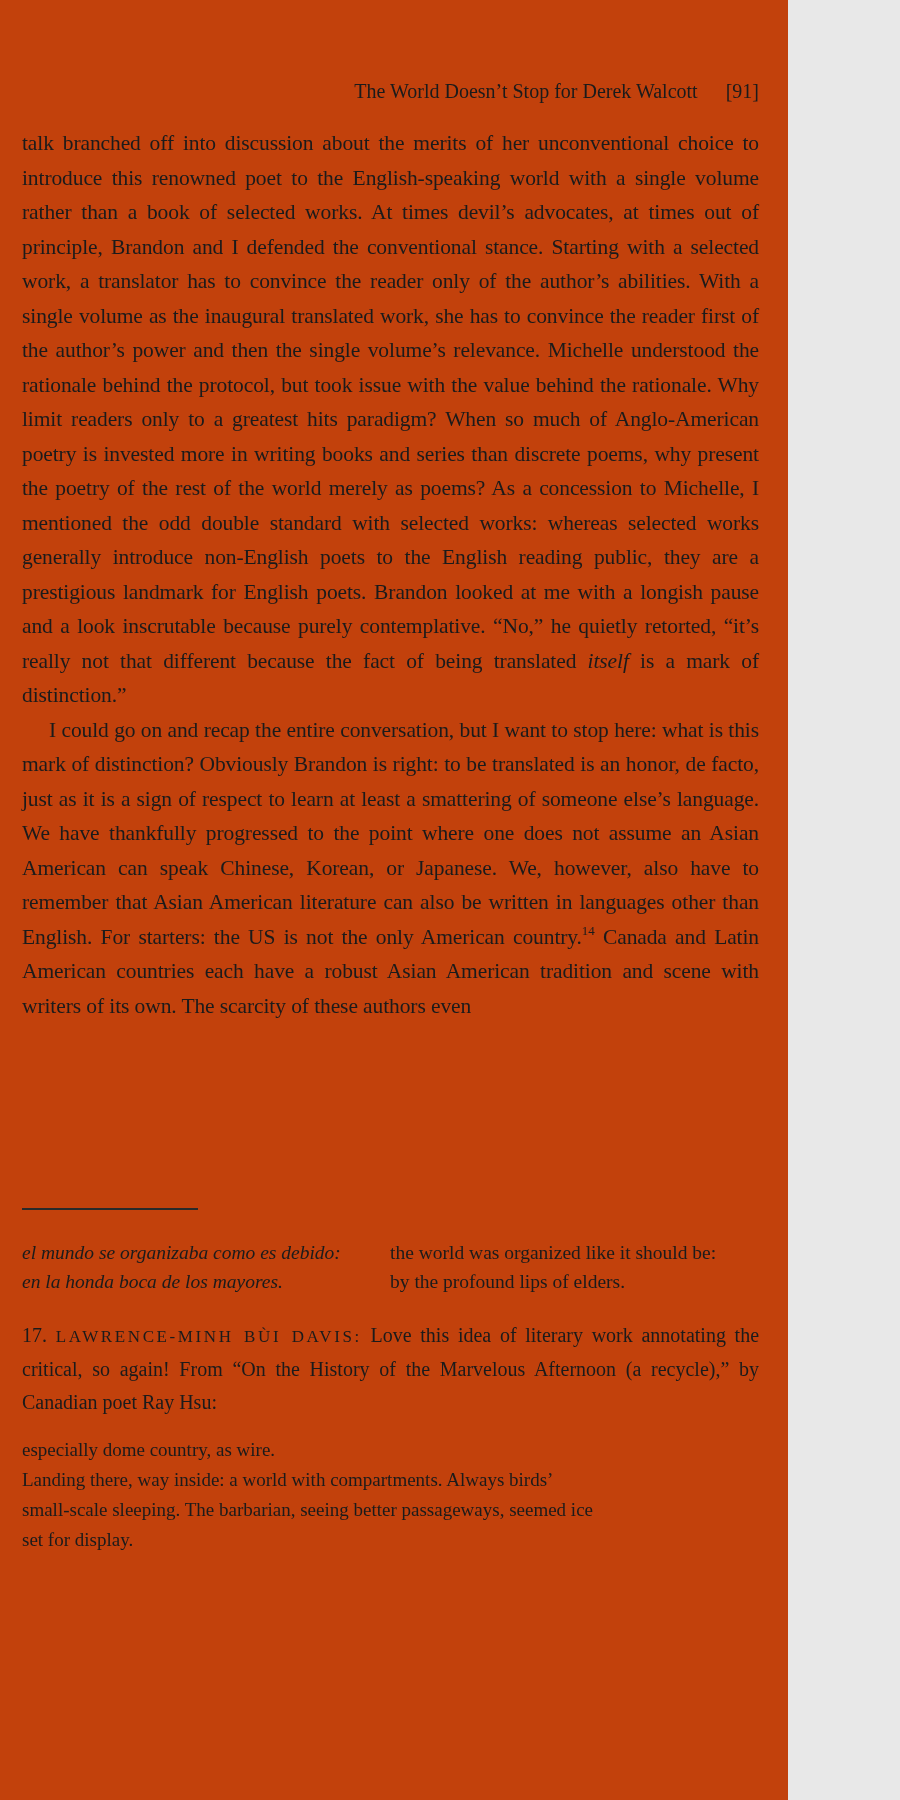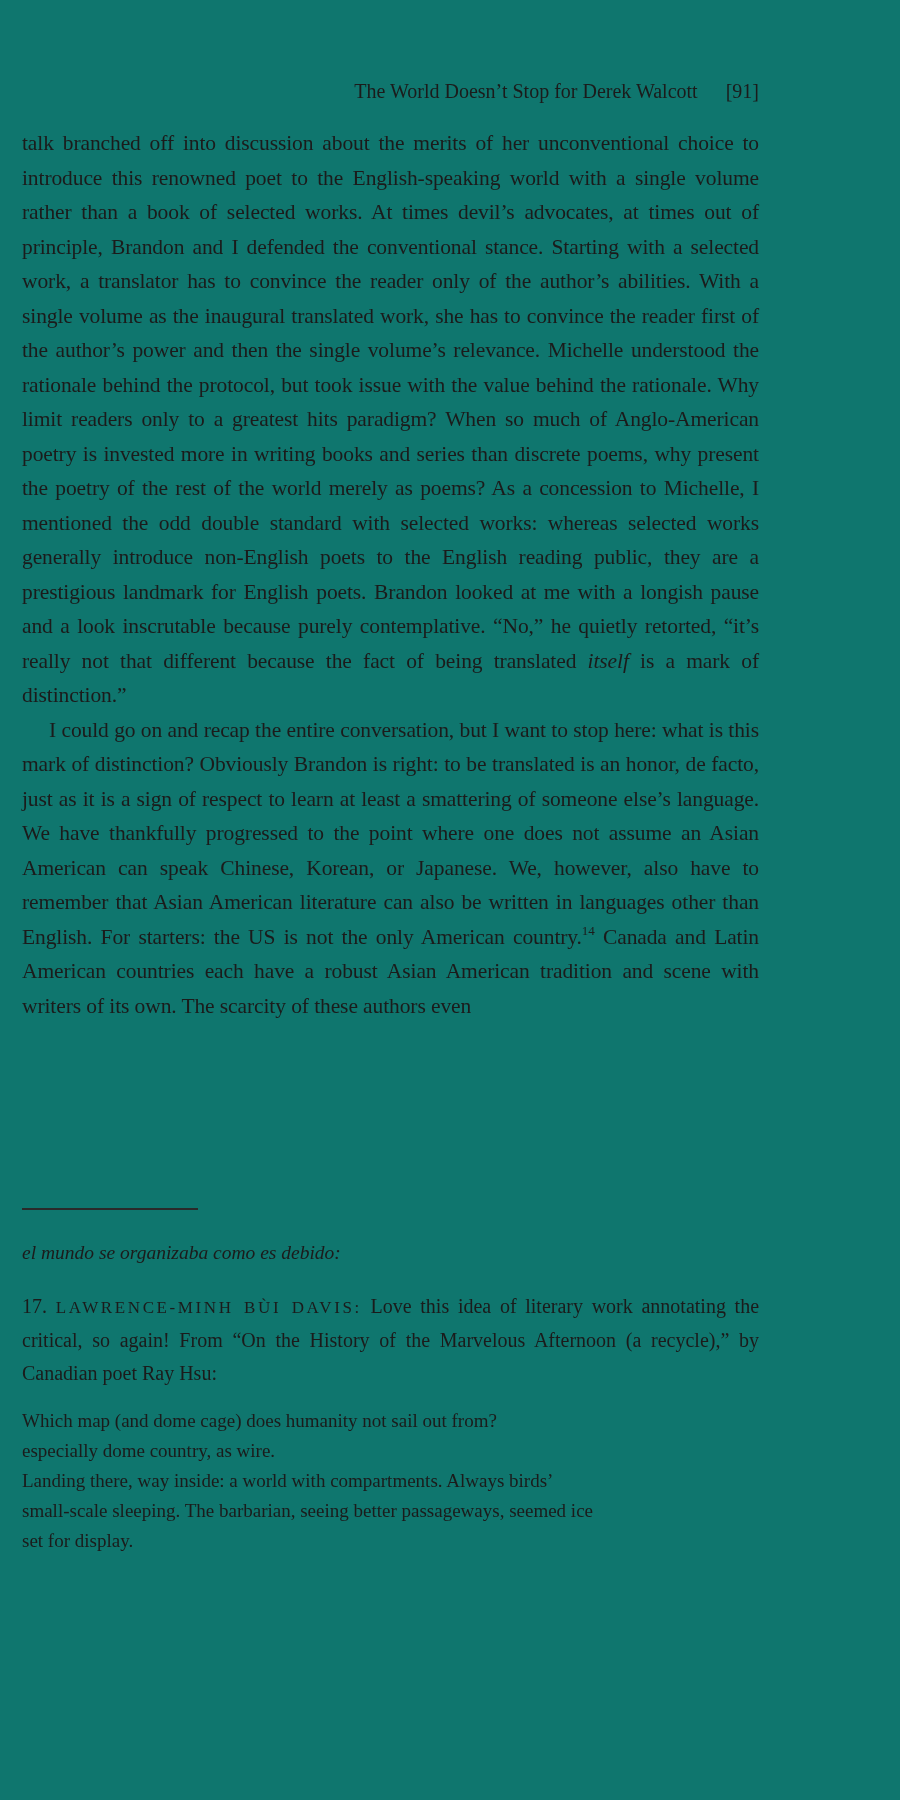--- a/index.html
+++ b/index.html
@@ -3,22 +3,22 @@
 <meta charset="utf-8">
 <style>
   html, body { margin: 0; padding: 0; }
   body {
     width: 900px; height: 1800px;
     background: #e8e8e8;
     font-family: "Liberation Serif", "DejaVu Serif", serif;
   }
   .page {
     position: relative;
-    width: 900px; height: 1800px;
-    background: #0f766e;
+    width: 788px; height: 1800px;
+    background: #c2410c;
     color: #1b1b1b;
     overflow: hidden;
   }
   .running-head {
     position: absolute;
     top: 79px; left: 22px; width: 737px;
     text-align: right;
     font-size: 20px;
     line-height: 24px;
     white-space: nowrap;
@@ -97,29 +97,33 @@
     <p class="para indent"><span>I could go on and recap the entire conversation, but I want to stop here: what is this mark of distinction? Obviously Brandon is right: to be translated is an honor, de facto, just as it is a sign of respect to learn at least a smattering of someone else’s language. We have thankfully progressed to the point where one does not assume an Asian American can speak Chinese, Korean, or Japanese. We, however, also have to remember that Asian American literature can also be written in languages other than English. For starters: the US is not the only American country.</span><sup class="noteref">14</sup><span> Canada and Latin American countries each have a robust Asian American tradition and scene with writers of its own. The scarcity of these authors even</span></p>
   </div>
 
   <div class="footnote-area">
 
     <div class="fn-rule"></div>
 
     <div class="quote-block">
       <div class="quote-col spanish">
         <div class="quote-line">el mundo se organizaba como es debido:</div>
+        <div class="quote-line">en la honda boca de los mayores.</div>
+      </div>
+      <div class="quote-col english">
+        <div class="quote-line">the world was organized like it should be:</div>
+        <div class="quote-line">by the profound lips of elders.</div>
       </div>
     </div>
 
     <p class="fn14"><span class="fn-num">17.</span>
       <span class="fn-name">LAWRENCE-MINH BÙI DAVIS:</span>
       <span class="fn-text">Love this idea of literary work annotating the critical, so again! From “On the History of the Marvelous Afternoon (a recycle),” by Canadian poet Ray Hsu:</span></p>
 
     <div class="poem">
-      <div class="poem-line">Which map (and dome cage) does humanity not sail out from?</div>
       <div class="poem-line">especially dome country, as wire.</div>
       <div class="poem-line">Landing there, way inside: a world with compartments. Always birds’</div>
       <div class="poem-line">small-scale sleeping. The barbarian, seeing better passageways, seemed ice</div>
       <div class="poem-line">set for display.</div>
     </div>
 
   </div>
 
 </div>
 

